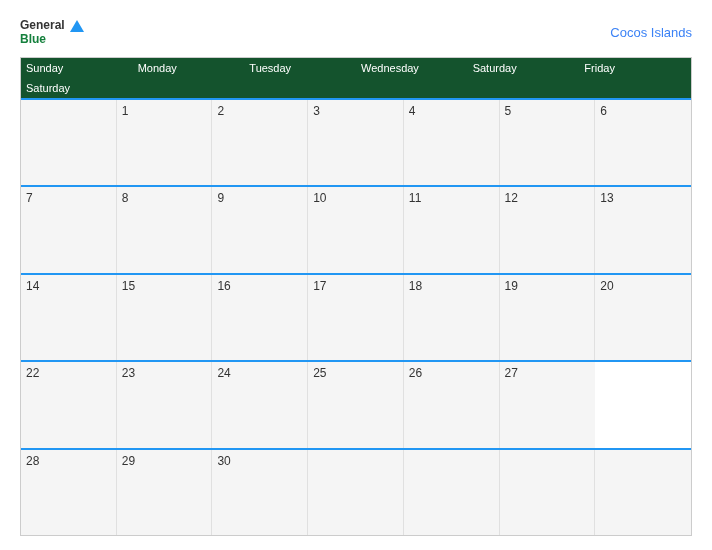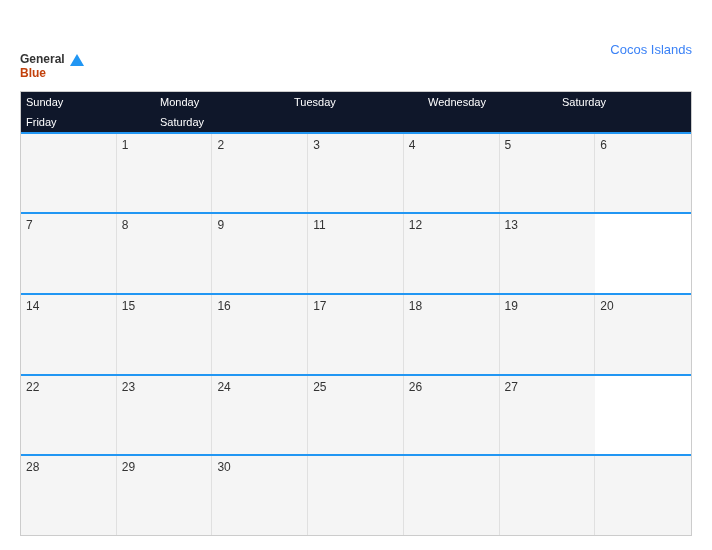--- a/index.html
+++ b/index.html
@@ -23,28 +23,27 @@
       align-items: center;
       justify-content: space-between;
       margin-bottom: 10px;
     }
     .logo {
       display: flex;
       flex-direction: column;
       font-size: 11px;
       font-weight: bold;
       line-height: 1.2;
-      margin-top: 34px;
     }
     .logo-general {
       color: #333;
       font-size: 12px;
     }
     .logo-blue {
-      color: #c2410c;
+      color: #15803d;
       font-size: 12px;
     }
     .logo-triangle {
       display: inline-block;
       width: 0;
       height: 0;
       border-left: 7px solid transparent;
       border-right: 7px solid transparent;
       border-bottom: 12px solid #2196F3;
       margin-left: 2px;
@@ -64,22 +63,22 @@
       text-align: right;
     }
     .calendar {
       border: 1px solid #ccc;
       flex: 1;
       display: flex;
       flex-direction: column;
     }
     .cal-header {
       display: grid;
-      grid-template-columns: repeat(5, 1fr);
-      background: #0f172a;
+      grid-template-columns: repeat(6, 1fr);
+      background: #14532d;
     }
     .cal-header-cell {
       color: #fff;
       font-size: 11px;
       padding: 4px 5px;
       text-align: left;
     }
     .cal-body {
       flex: 1;
       display: flex;
@@ -146,20 +145,21 @@
         <div class="cal-cell"><span class="day-num">3</span></div>
         <div class="cal-cell"><span class="day-num">4</span></div>
         <div class="cal-cell"><span class="day-num">5</span></div>
         <div class="cal-cell"><span class="day-num">6</span></div>
       </div>
 
       <div class="cal-week">
         <div class="cal-cell"><span class="day-num">7</span></div>
         <div class="cal-cell"><span class="day-num">8</span></div>
         <div class="cal-cell"><span class="day-num">9</span></div>
+        <div class="cal-cell"><span class="day-num">10</span></div>
         <div class="cal-cell"><span class="day-num">11</span></div>
         <div class="cal-cell"><span class="day-num">12</span></div>
         <div class="cal-cell"><span class="day-num">13</span></div>
       </div>
 
       <div class="cal-week">
         <div class="cal-cell"><span class="day-num">14</span></div>
         <div class="cal-cell"><span class="day-num">15</span></div>
         <div class="cal-cell"><span class="day-num">16</span></div>
         <div class="cal-cell"><span class="day-num">17</span></div>

